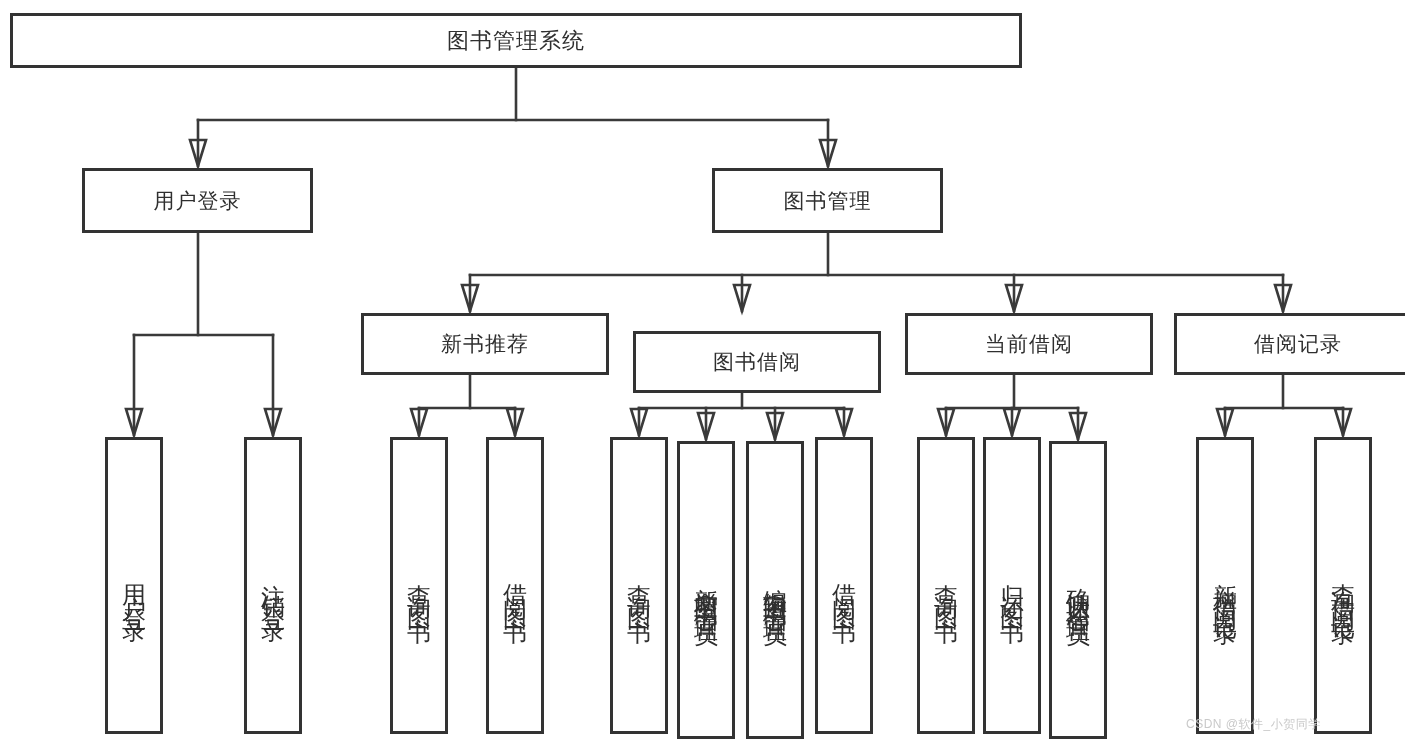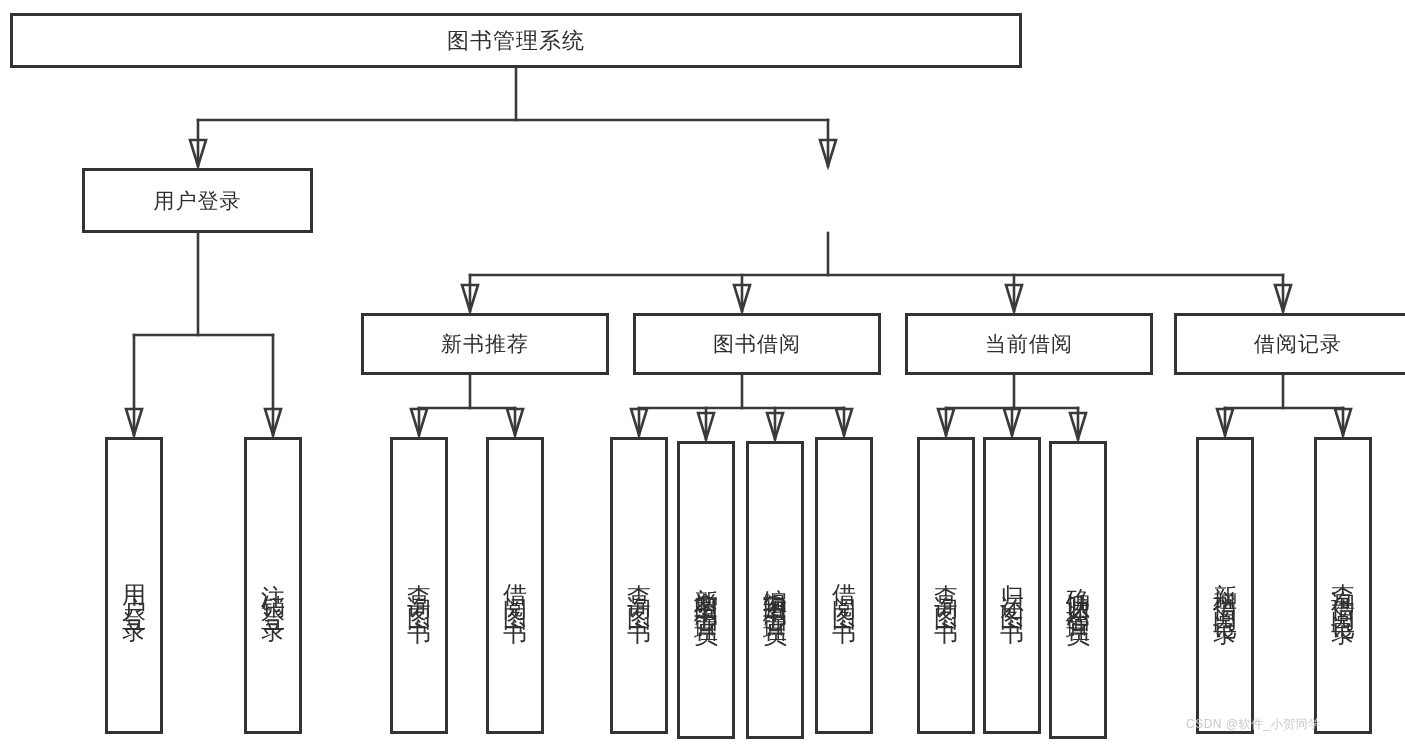--- a/index.html
+++ b/index.html
@@ -16,21 +16,21 @@
     position:absolute;background:#fff;border:3px solid var(--border);
     display:flex;align-items:center;justify-content:center;
     font-size:21px;letter-spacing:1px;white-space:nowrap;
   }
   .root{left:10px;top:13px;width:1012px;height:55px;font-size:22px;}
   .lv2{top:168px;width:231px;height:65px;}
   .n-userlogin{left:82px;}
   .n-bookmgmt{left:712px;}
   .lv3{top:313px;width:248px;height:62px;font-size:21px;}
   .n-newbook{left:361px;}
-  .n-borrow{left:633px;}
+  .n-borrow{left:633px;margin-top:18px;}
   .n-current{left:905px;justify-content:center;}
   .n-records{left:1174px;}
 
   .leaf{
     position:absolute;top:437px;width:58px;height:297px;
     background:#fff;border:3px solid var(--border);
     display:flex;align-items:center;justify-content:center;
   }
   .leaf.admin{top:441px;height:298px;}
   .vtext{
@@ -105,20 +105,23 @@
     <path d="M1343,408 V435" marker-end="url(#arw)"></path>
   </svg>
 
   <div class="node root">
     <span>图书管理系统</span>
   </div>
 
   <div class="node lv2 n-userlogin">
     <span>用户登录</span>
   </div>
+  <div class="node lv2 n-bookmgmt">
+    <span>图书管理</span>
+  </div>
 
   <div class="node lv3 n-newbook">
     <span>新书推荐</span>
   </div>
   <div class="node lv3 n-borrow">
     <span>图书借阅</span>
   </div>
   <div class="node lv3 n-current">
     <span>当前借阅</span>
   </div>

